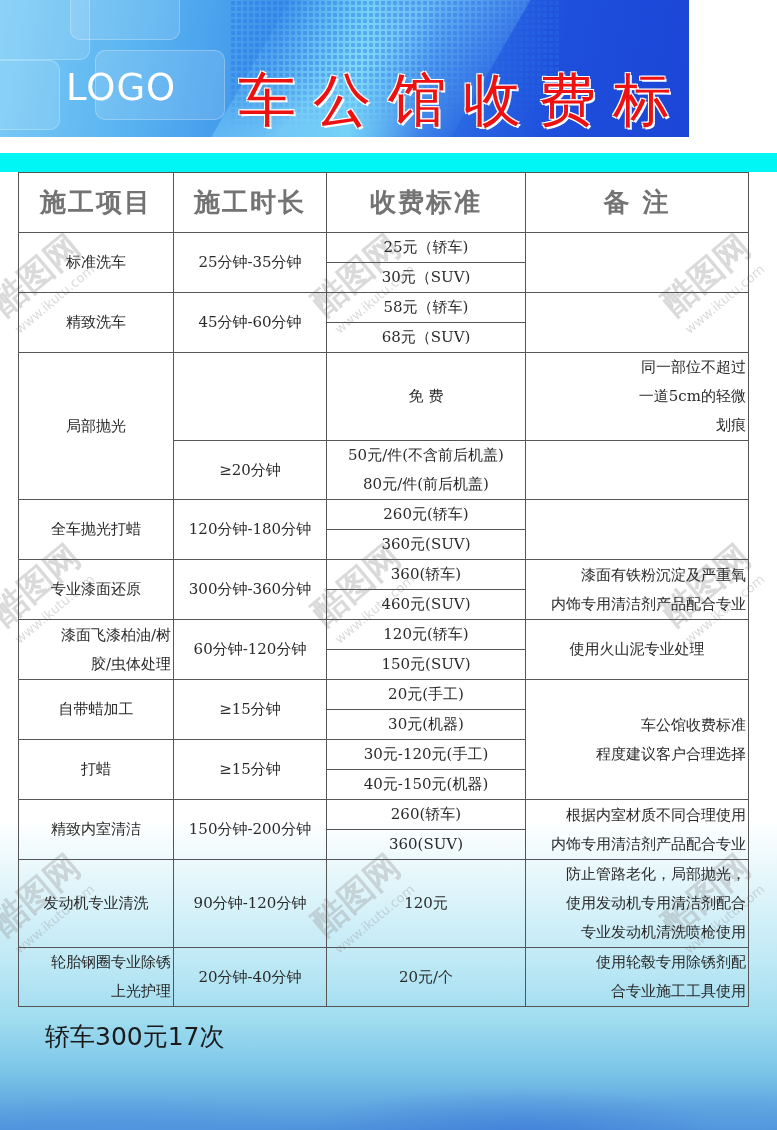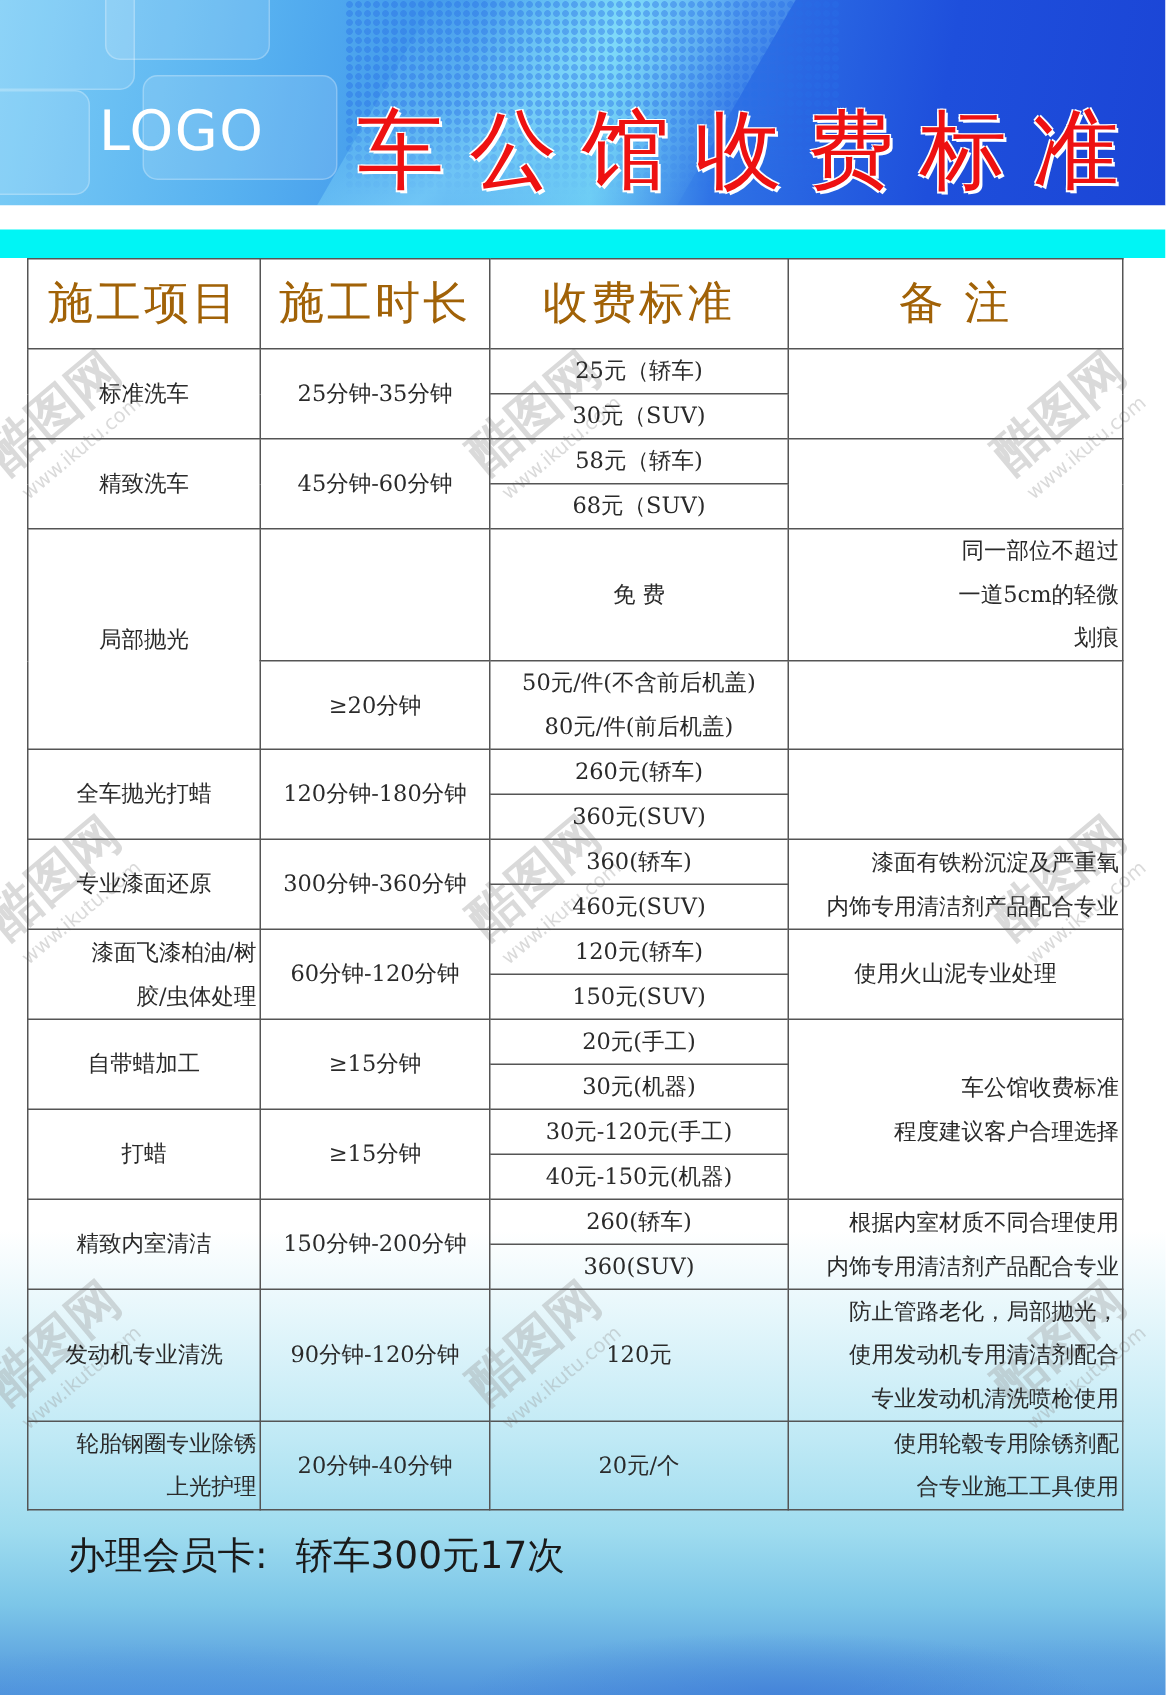--- a/index.html
+++ b/index.html
@@ -4,24 +4,23 @@
 <style>
   * { box-sizing: border-box; margin: 0; padding: 0; }
   html, body { width: 777px; height: 1130px; overflow: hidden; }
   body {
     position: relative;
     font-family: "DejaVu Serif", "Liberation Serif", serif;
     background: linear-gradient(180deg, #ffffff 0px, #ffffff 820px, #e4f6fb 880px, #bfe9f5 960px, #9fdcef 1020px, #7cc6e8 1070px, #4f93dc 1130px);
   }
   
   .banner {
-    position: absolute; left: 0; top: 0; width: 777px; height: 137px;
+    position: absolute; left: 0; top: 0; width: 689px; height: 137px;
     background: linear-gradient(100deg, #7ccdf6 0%, #57b1f0 22%, #3d93ea 40%, #62c4f2 52%, #2f73e6 62%, #1e4fdc 80%, #1b45d6 100%);
     overflow: hidden;
-    text-align: center;
   }
   .banner-key {
     position: absolute; border-radius: 10px;
     background: rgba(255,255,255,0.13);
     border: 1px solid rgba(255,255,255,0.25);
   }
   .banner-light {
     position: absolute; left: 250px; top: -20px; width: 240px; height: 180px;
     background: linear-gradient(120deg, rgba(150,235,255,0.0) 0%, rgba(150,235,255,0.55) 45%, rgba(150,235,255,0.0) 100%);
     transform: skewX(-30deg);
@@ -54,23 +53,23 @@
     background: transparent;
   }
   .price-table td, .price-table th {
     border: 1.5px solid #555555;
     text-align: center; vertical-align: middle;
     font-size: 15px; color: #2a2a2a; line-height: 29px;
     padding: 0 2px; height: 29.4px;
     font-weight: normal;
   }
   .price-table th {
-    height: 60px; font-size: 30px; color: #a16207;
-    font-family: "DejaVu Sans", "Liberation Sans", sans-serif;
-    font-weight: normal; letter-spacing: 2px;
+    height: 60px; font-size: 26px; color: #737373;
+    font-family: "DejaVu Sans", "Liberation Sans", sans-serif;
+    font-weight: bold; letter-spacing: 2px;
   }
   .col1 { width: 155px; } .col2 { width: 153px; } .col3 { width: 199px; } .col4 { width: 223px; }
   .line { display: block; }
   .note-line { display: block; line-height: 29px; text-align: right; }
 
   
   .membership {
     position: absolute; left: 45px; top: 1013px;
     font-family: "DejaVu Sans", "Liberation Sans", sans-serif;
     font-size: 25px; color: #1a1a1a;
@@ -277,16 +276,15 @@
         <span class="note-line">使用轮毂专用除锈剂配</span>
         <span class="note-line">合专业施工工具使用</span>
       </td>
     </tr>
     <tr></tr>
   </tbody>
 </table>
 
 <div class="membership">
   <div class="row">
-    <span class="m-label">办理会员卡:</span>
     <span class="m-a">轿车300元17次</span>
   </div>
 </div>
 
 </body></html>

